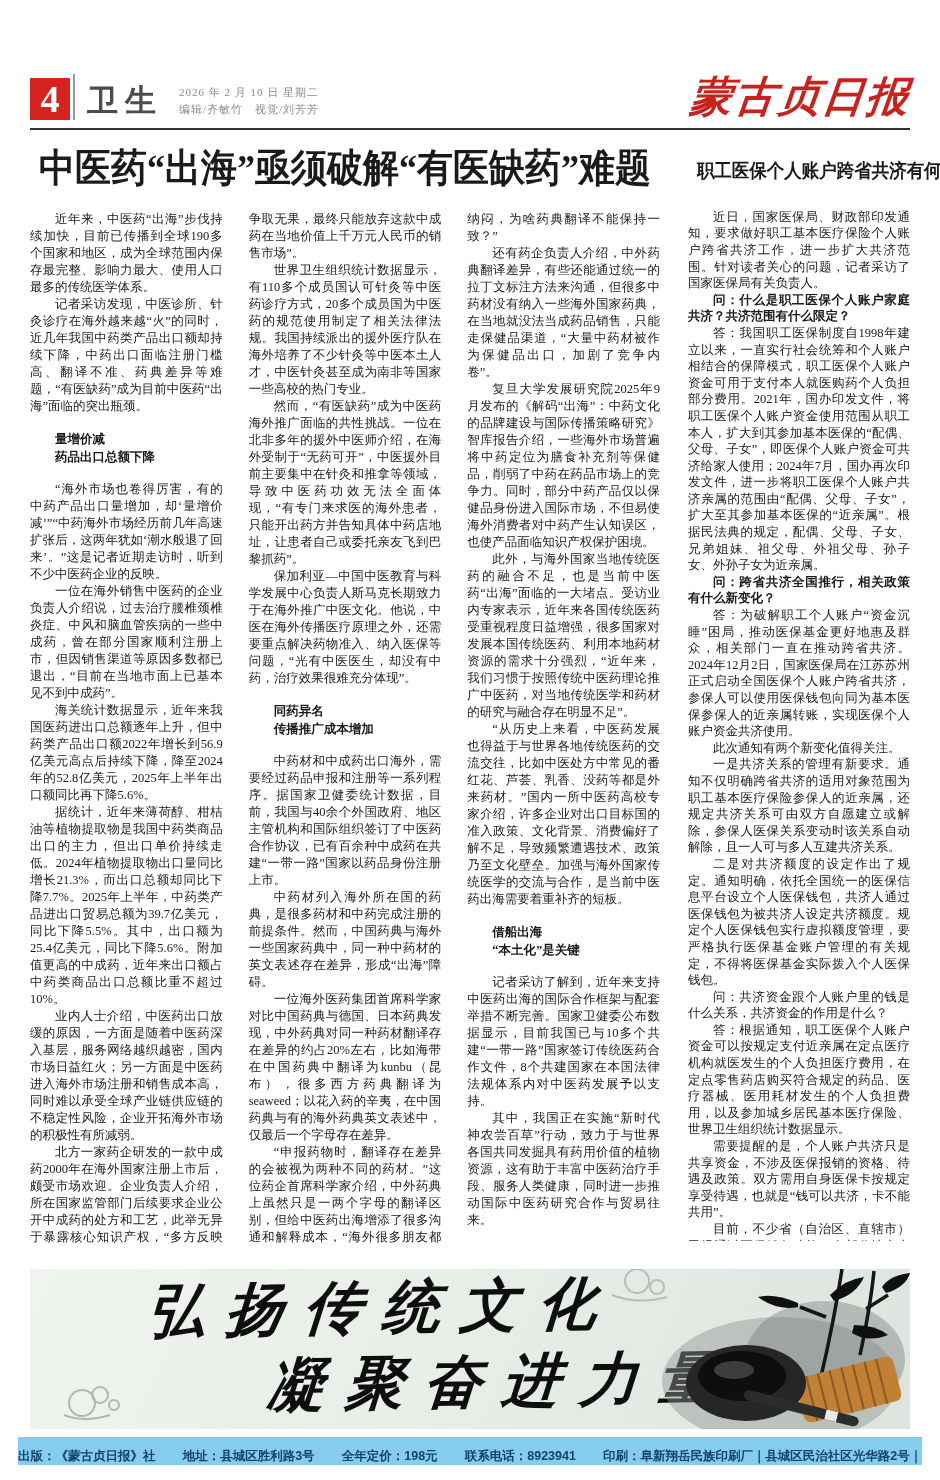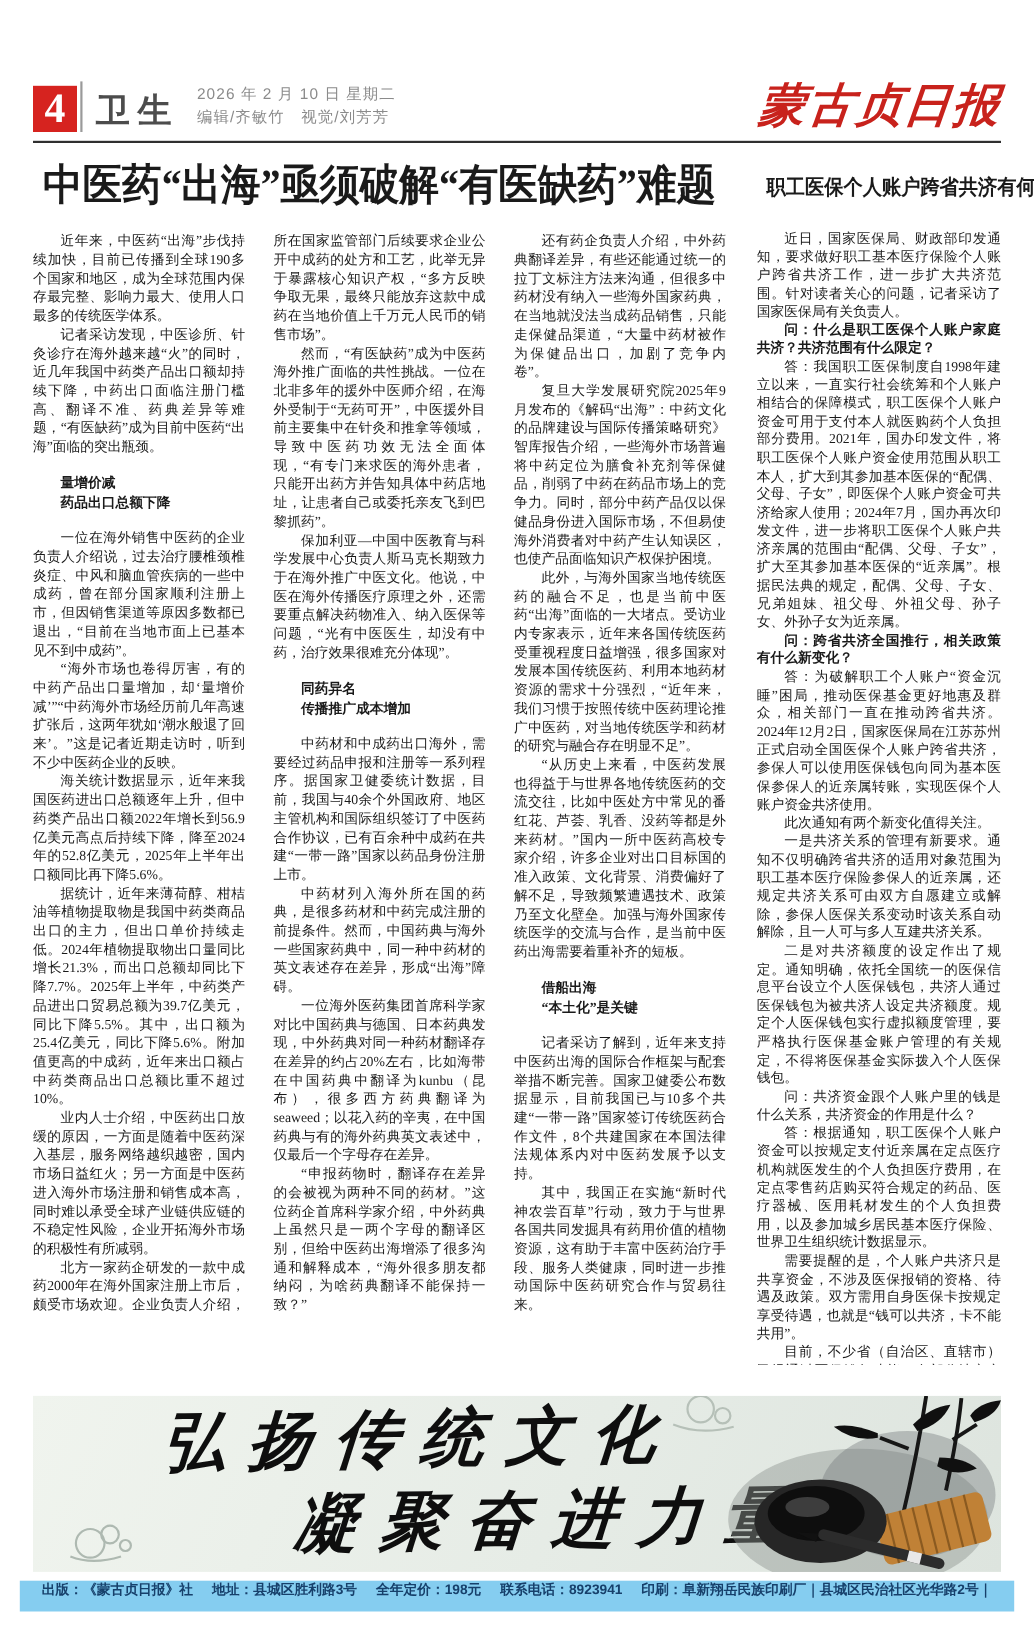--- a/index.html
+++ b/index.html
@@ -7,21 +7,21 @@
         font-family:"Liberation Serif","DejaVu Serif",serif;color:#1a1a1a;}
   .inner{padding:70px 30px 0 30px;}
 
   
   .hdr{display:flex;align-items:flex-end;height:50px;}
   .pagenum{width:40px;height:42px;background:#d6231f;color:#fff;font-family:"Liberation Serif",serif;
            font-weight:bold;font-size:38px;line-height:42px;text-align:center;}
   .hdr-div{width:2px;height:46px;background:#9a9a9a;margin-left:3px;}
   .section{font-family:"Liberation Sans","DejaVu Sans",sans-serif;font-weight:bold;font-size:31px;
            color:#4c4c4c;letter-spacing:7px;margin:0 6px 4px 12px;line-height:1;}
-  .meta{font-family:Liberation Sans, sans-serif;font-size:14px;color:#8b8b8b;
+  .meta{font-family:Liberation Serif, serif;font-size:11px;color:#8b8b8b;
         line-height:1.55;margin-left:10px;padding-bottom:2px;letter-spacing:1px;}
   .masthead{margin-left:auto;font-size:42px;font-weight:bold;font-style:italic;color:#c8221c;
             letter-spacing:2px;line-height:1;transform:skewX(-6deg);padding-bottom:2px;}
   .rule{height:2px;background:#2f2f2f;margin-top:8px;}
 
   
   .content{display:flex;margin-top:0;}
   .main-art{width:632px;}
   .side-art{width:222px;margin-left:28px;}
   h1.headline{margin:16px 0 20px 0;font-size:36px;line-height:1.25;text-align:center;font-weight:bold;
@@ -39,23 +39,23 @@
           background:linear-gradient(115deg,#f0f4ee 0%,#e6ece6 55%,#dde4de 100%);}
   .cal{position:absolute;font-weight:bold;color:#0e0e0e;letter-spacing:20px;font-size:58px;
        line-height:1;transform:skewX(-5deg) rotate(-1deg);font-style:italic;}
   .cal1{left:118px;top:10px;}
   .cal2{left:238px;top:84px;}
   .ink{position:absolute;right:0;top:0;}
   .cloud{position:absolute;left:14px;bottom:4px;}
   .cloud2{position:absolute;right:228px;top:-8px;}
 
   
-  .colophon{margin:8px 18px 16px 18px;height:28px;background:#85cdf0;display:flex;align-items:flex-start;
+  .colophon{margin:8px 18px 16px 18px;height:28px;background:#85cdf0;display:flex;align-items:flex-end;
             font-family:"Liberation Sans","DejaVu Sans",sans-serif;font-weight:bold;font-size:12.5px;
-            color:#17406b;padding:0 20px;white-space:nowrap;}
+            color:#17406b;padding:0 0;white-space:nowrap;}
   .colophon span{margin-right:auto;}
   .colophon span:last-child{margin-right:0;}
 </style>
 </head>
 <body>
 
 <div class="page">
   <div class="inner">
 
     <div class="hdr">
@@ -73,26 +73,27 @@
     <div class="content">
       <div class="main-art">
         <h1 class="headline">中医药“出海”亟须破解“有医缺药”难题</h1>
         <div class="cols">
             <p class="para">近年来，中医药“出海”步伐持续加快，目前已传播到全球190多个国家和地区，成为全球范围内保存最完整、影响力最大、使用人口最多的传统医学体系。</p>
             <p class="para">记者采访发现，中医诊所、针灸诊疗在海外越来越“火”的同时，近几年我国中药类产品出口额却持续下降，中药出口面临注册门槛高、翻译不准、药典差异等难题，“有医缺药”成为目前中医药“出海”面临的突出瓶颈。</p>
             <div class="subhead">
               <div>量增价减</div>
               <div>药品出口总额下降</div>
             </div>
+            <p class="para">“海外市场也卷得厉害，有的中药产品出口量增加，却‘量增价减’”“中药海外市场经历前几年高速扩张后，这两年犹如‘潮水般退了回来’。”这是记者近期走访时，听到不少中医药企业的反映。</p>
             <p class="para">一位在海外销售中医药的企业负责人介绍说，过去治疗腰椎颈椎炎症、中风和脑血管疾病的一些中成药，曾在部分国家顺利注册上市，但因销售渠道等原因多数都已退出，“目前在当地市面上已基本见不到中成药”。</p>
-            <p class="para">“海外市场也卷得厉害，有的中药产品出口量增加，却‘量增价减’”“中药海外市场经历前几年高速扩张后，这两年犹如‘潮水般退了回来’。”这是记者近期走访时，听到不少中医药企业的反映。</p>
             <p class="para">海关统计数据显示，近年来我国医药进出口总额逐年上升，但中药类产品出口额2022年增长到56.9亿美元高点后持续下降，降至2024年的52.8亿美元，2025年上半年出口额同比再下降5.6%。</p>
             <p class="para">据统计，近年来薄荷醇、柑桔油等植物提取物是我国中药类商品出口的主力，但出口单价持续走低。2024年植物提取物出口量同比增长21.3%，而出口总额却同比下降7.7%。2025年上半年，中药类产品进出口贸易总额为39.7亿美元，同比下降5.5%。其中，出口额为25.4亿美元，同比下降5.6%。附加值更高的中成药，近年来出口额占中药类商品出口总额比重不超过10%。</p>
             <p class="para">业内人士介绍，中医药出口放缓的原因，一方面是随着中医药深入基层，服务网络越织越密，国内市场日益红火；另一方面是中医药进入海外市场注册和销售成本高，同时难以承受全球产业链供应链的不稳定性风险，企业开拓海外市场的积极性有所减弱。</p>
             <p class="para">北方一家药企研发的一款中成药2000年在海外国家注册上市后，颇受市场欢迎。企业负责人介绍，所在国家监管部门后续要求企业公开中成药的处方和工艺，此举无异于暴露核心知识产权，“多方反映争取无果，最终只能放弃这款中成药在当地价值上千万元人民币的销售市场”。</p>
+            <p class="para">世界卫生组织统计数据显示，有110多个成员国认可针灸等中医药诊疗方式，20多个成员国为中医药的规范使用制定了相关法律法规。我国持续派出的援外医疗队在海外培养了不少针灸等中医本土人才，中医针灸甚至成为南非等国家一些高校的热门专业。</p>
             <p class="para">然而，“有医缺药”成为中医药海外推广面临的共性挑战。一位在北非多年的援外中医师介绍，在海外受制于“无药可开”，中医援外目前主要集中在针灸和推拿等领域，导致中医药功效无法全面体现，“有专门来求医的海外患者，只能开出药方并告知具体中药店地址，让患者自己或委托亲友飞到巴黎抓药”。</p>
             <p class="para">保加利亚—中国中医教育与科学发展中心负责人斯马克长期致力于在海外推广中医文化。他说，中医在海外传播医疗原理之外，还需要重点解决药物准入、纳入医保等问题，“光有中医医生，却没有中药，治疗效果很难充分体现”。</p>
             <div class="subhead">
               <div>同药异名</div>
               <div>传播推广成本增加</div>
             </div>
             <p class="para">中药材和中成药出口海外，需要经过药品申报和注册等一系列程序。据国家卫健委统计数据，目前，我国与40余个外国政府、地区主管机构和国际组织签订了中医药合作协议，已有百余种中成药在共建“一带一路”国家以药品身份注册上市。</p>
             <p class="para">中药材列入海外所在国的药典，是很多药材和中药完成注册的前提条件。然而，中国药典与海外一些国家药典中，同一种中药材的英文表述存在差异，形成“出海”障碍。</p>
             <p class="para">一位海外医药集团首席科学家对比中国药典与德国、日本药典发现，中外药典对同一种药材翻译存在差异的约占20%左右，比如海带在中国药典中翻译为kunbu（昆布），很多西方药典翻译为seaweed；以花入药的辛夷，在中国药典与有的海外药典英文表述中，仅最后一个字母存在差异。</p>
             <p class="para">“申报药物时，翻译存在差异的会被视为两种不同的药材。”这位药企首席科学家介绍，中外药典上虽然只是一两个字母的翻译区别，但给中医药出海增添了很多沟通和解释成本，“海外很多朋友都纳闷，为啥药典翻译不能保持一致？”</p>

